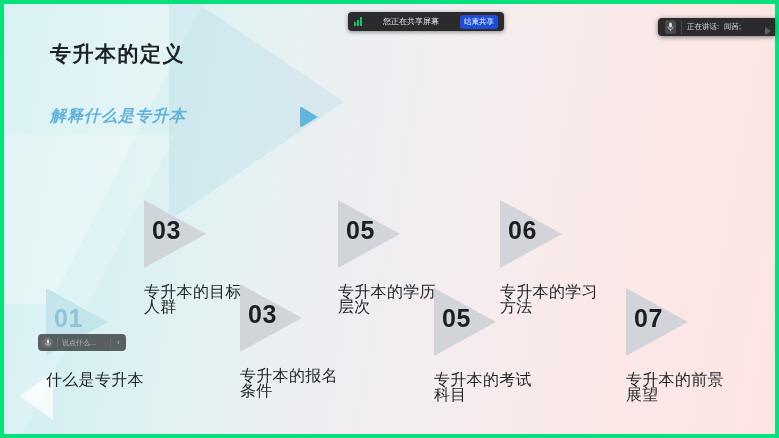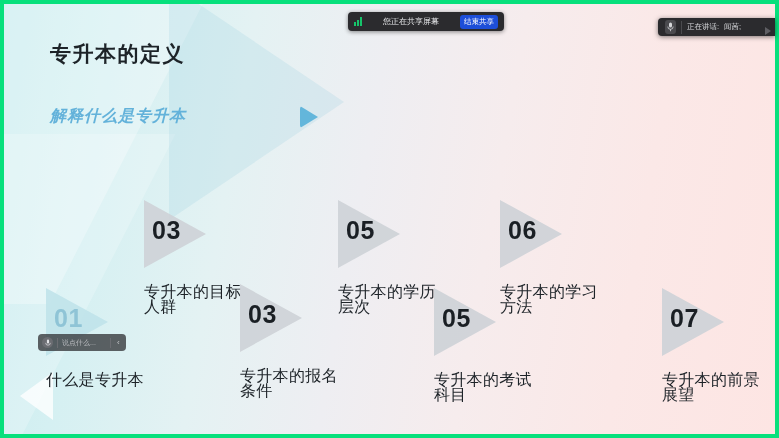--- a/index.html
+++ b/index.html
@@ -286,21 +286,21 @@
     </div>
 
     <div class="item" id="item-06" style="left:496px;top:196px;">
       <div class="marker">
         <div class="tri"></div>
         <div class="num">06</div>
       </div>
       <div class="label">专升本的学习方法</div>
     </div>
 
-    <div class="item" id="item-07" style="left:658px;top:284px;">
+    <div class="item" id="item-07" style="left:622px;top:284px;">
       <div class="marker">
         <div class="tri"></div>
         <div class="num">07</div>
       </div>
       <div class="label">专升本的前景展望</div>
     </div>
 
   </div>
 
   <div id="share-frame"></div>

